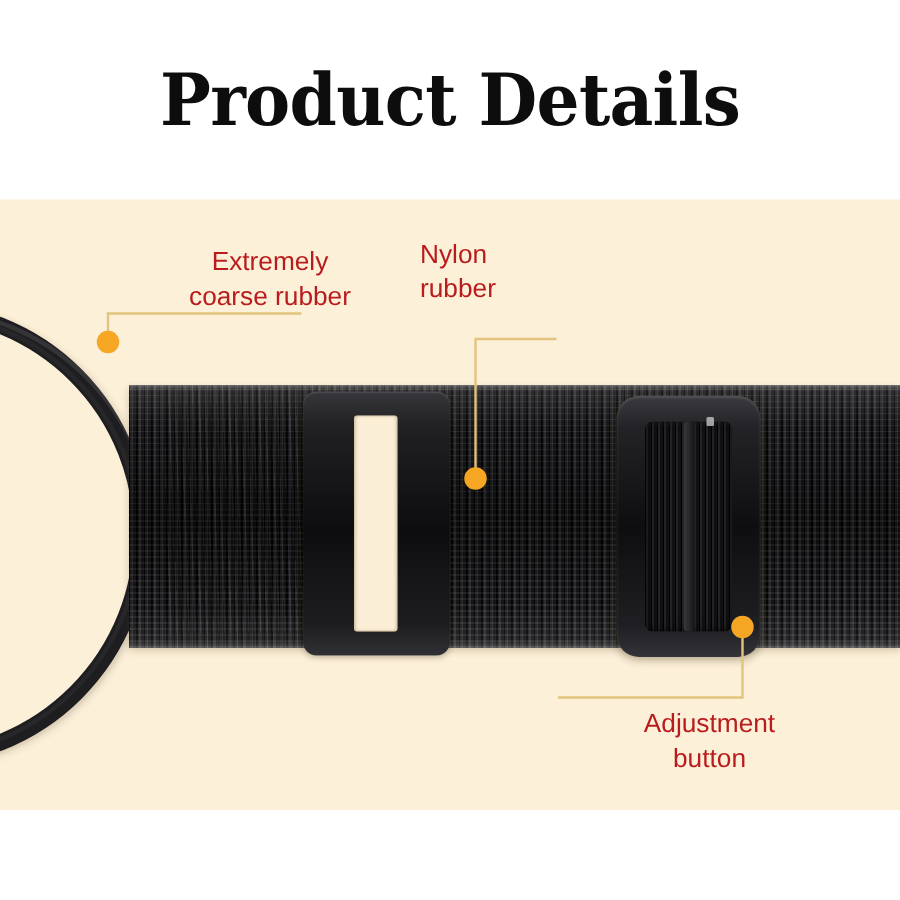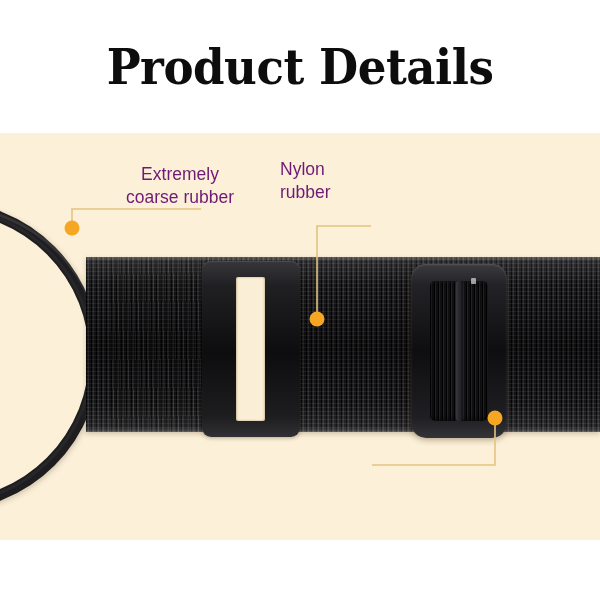--- a/index.html
+++ b/index.html
@@ -235,21 +235,21 @@
     height: 407px;
     pointer-events: none;
   }
 
   
   .callout-label {
     position: absolute;
     font-family: "Liberation Sans", sans-serif;
     font-size: 17.5px;
     line-height: 23px;
-    color: #701a75;
+    color: #b91c1c;
     white-space: pre-line;
   }
   #label-rubber {
     left: 80px;
     top: 30px;
     width: 200px;
     text-align: center;
   }
   #label-nylon {
     left: 280px;
@@ -315,16 +315,18 @@
       <polyline fill="none" stroke="#e3c47f" stroke-width="1.6" points="495,285 495,332 372,332"></polyline>
       <circle cx="495" cy="285" r="7.5" fill="#f5a623"></circle>
     </svg>
 
     <div id="label-rubber" class="callout-label">Extremely
 coarse rubber</div>
 
     <div id="label-nylon" class="callout-label">Nylon
 rubber</div>
 
+    <div id="label-adjust" class="callout-label">Adjustment
+button</div>
   </div>
 
   <div id="footer-band"></div>
 </div>
 
 </body></html>

